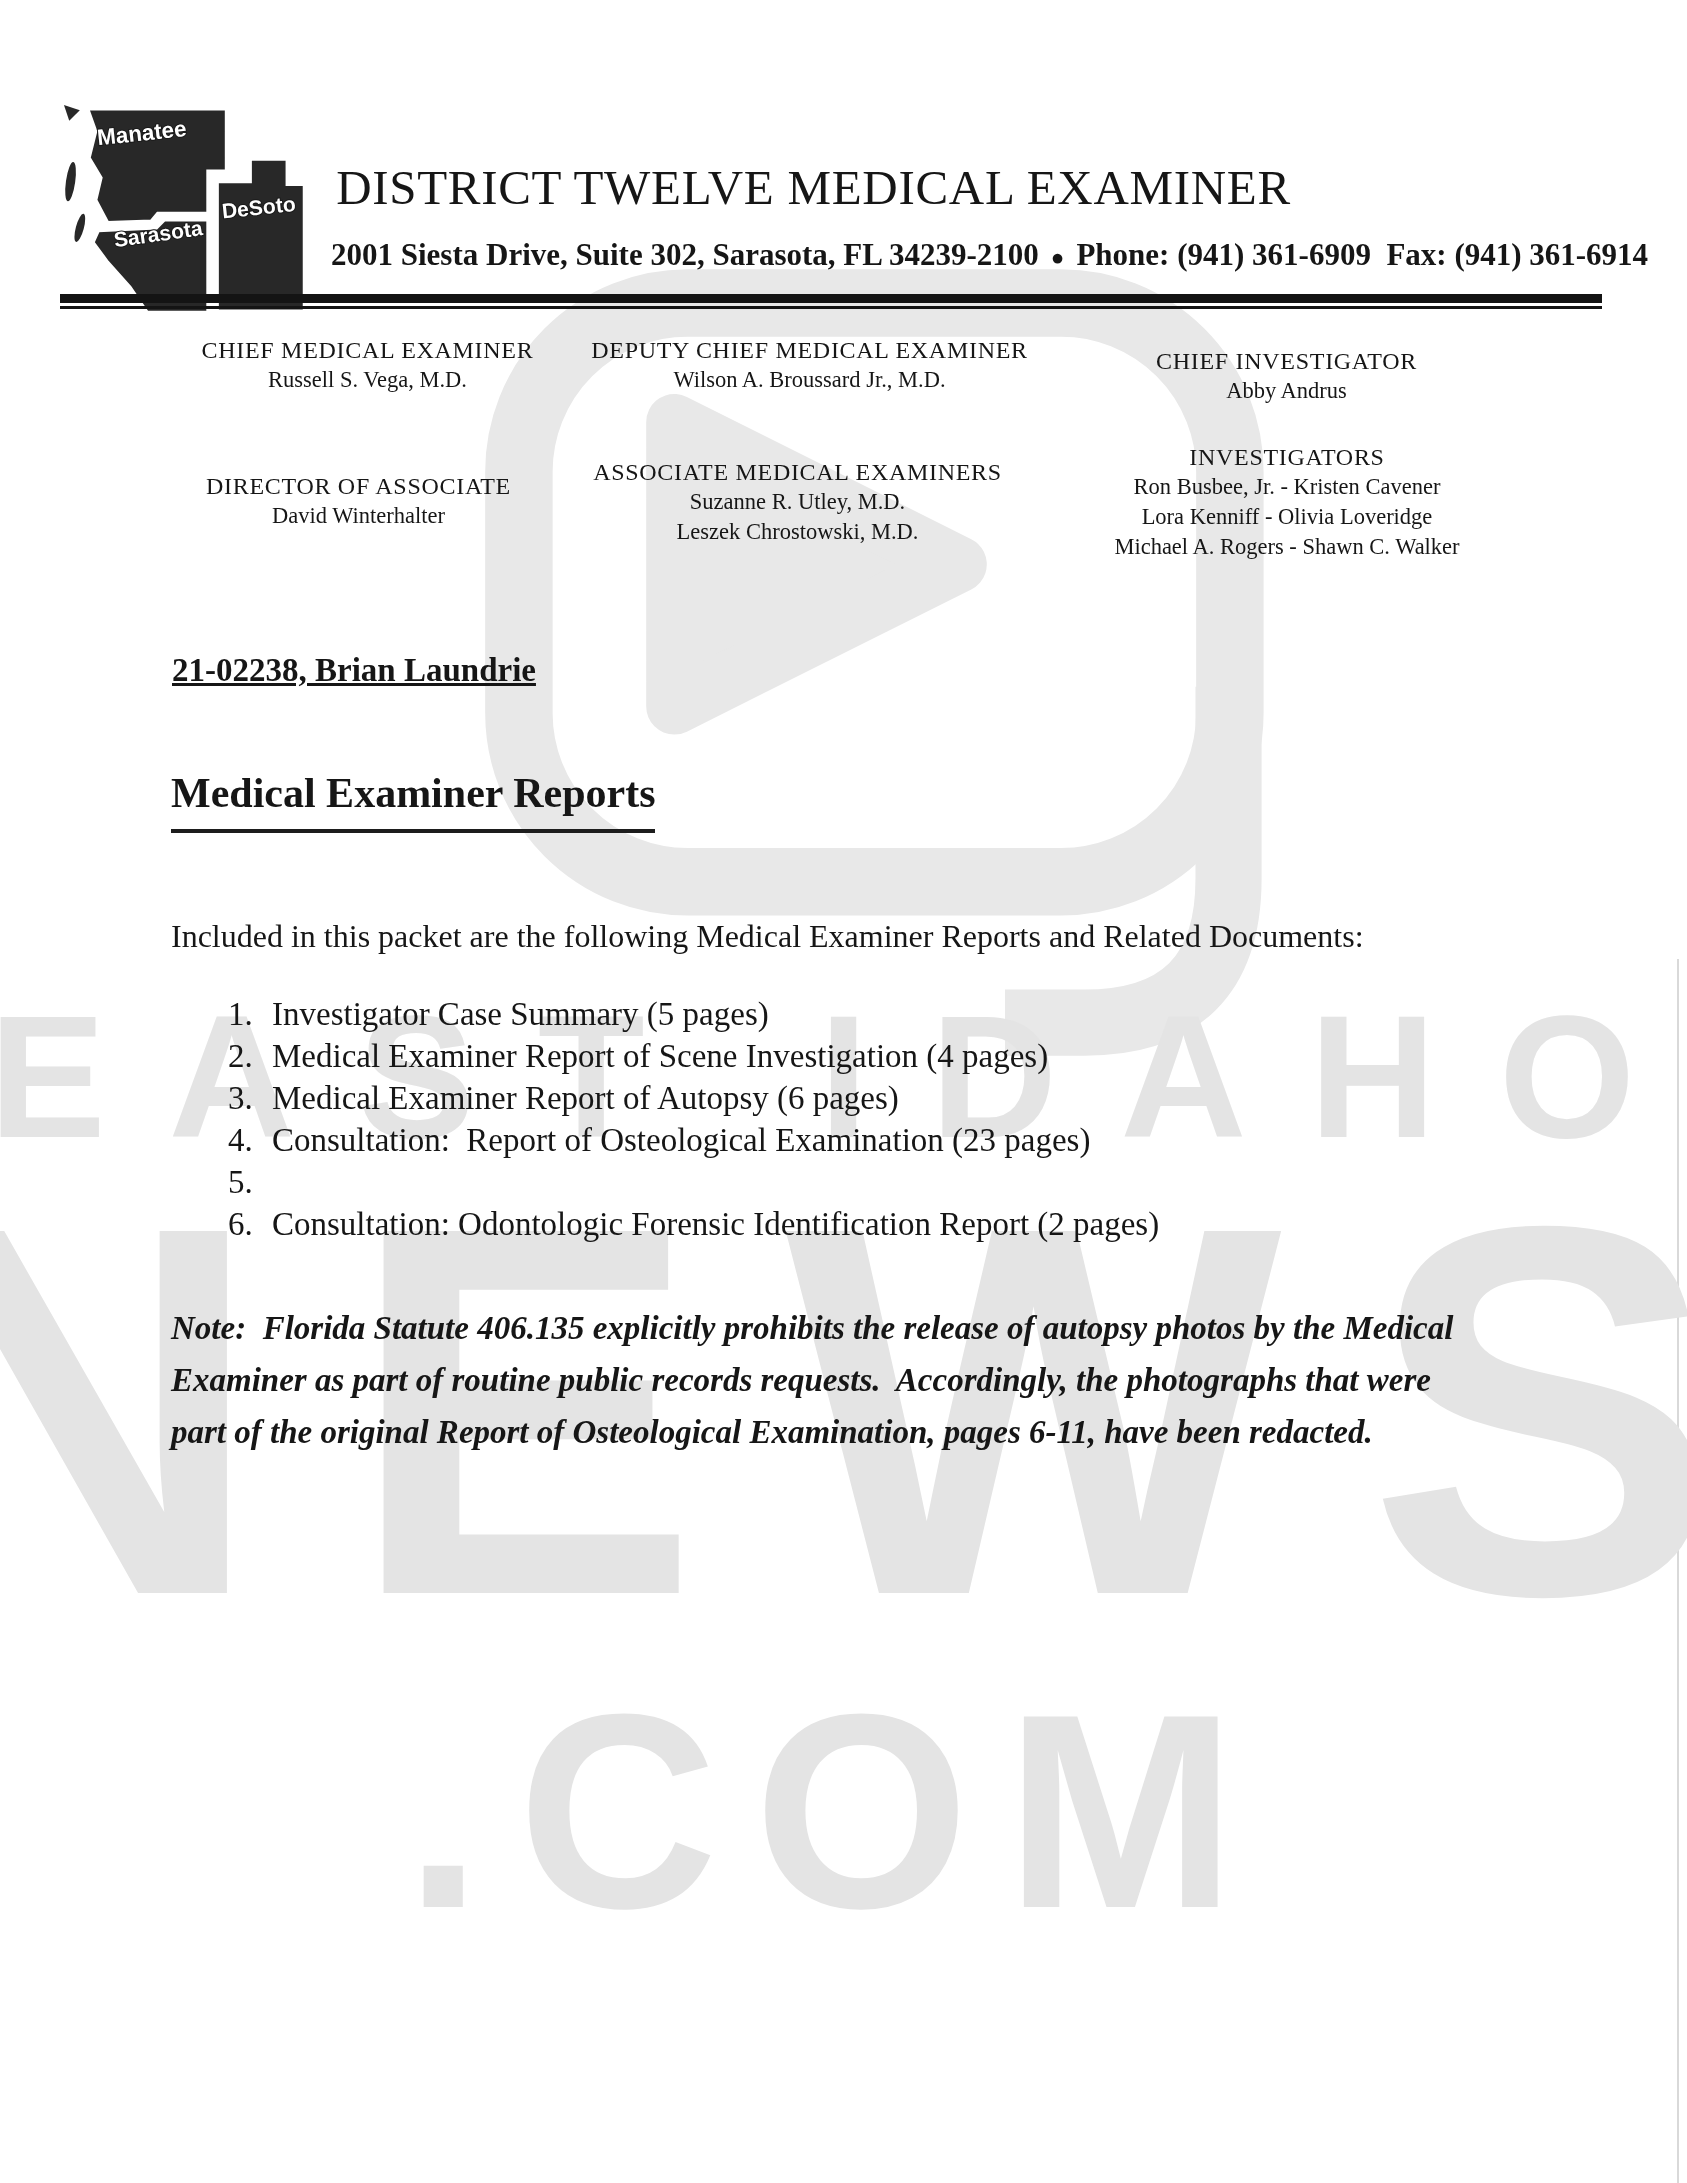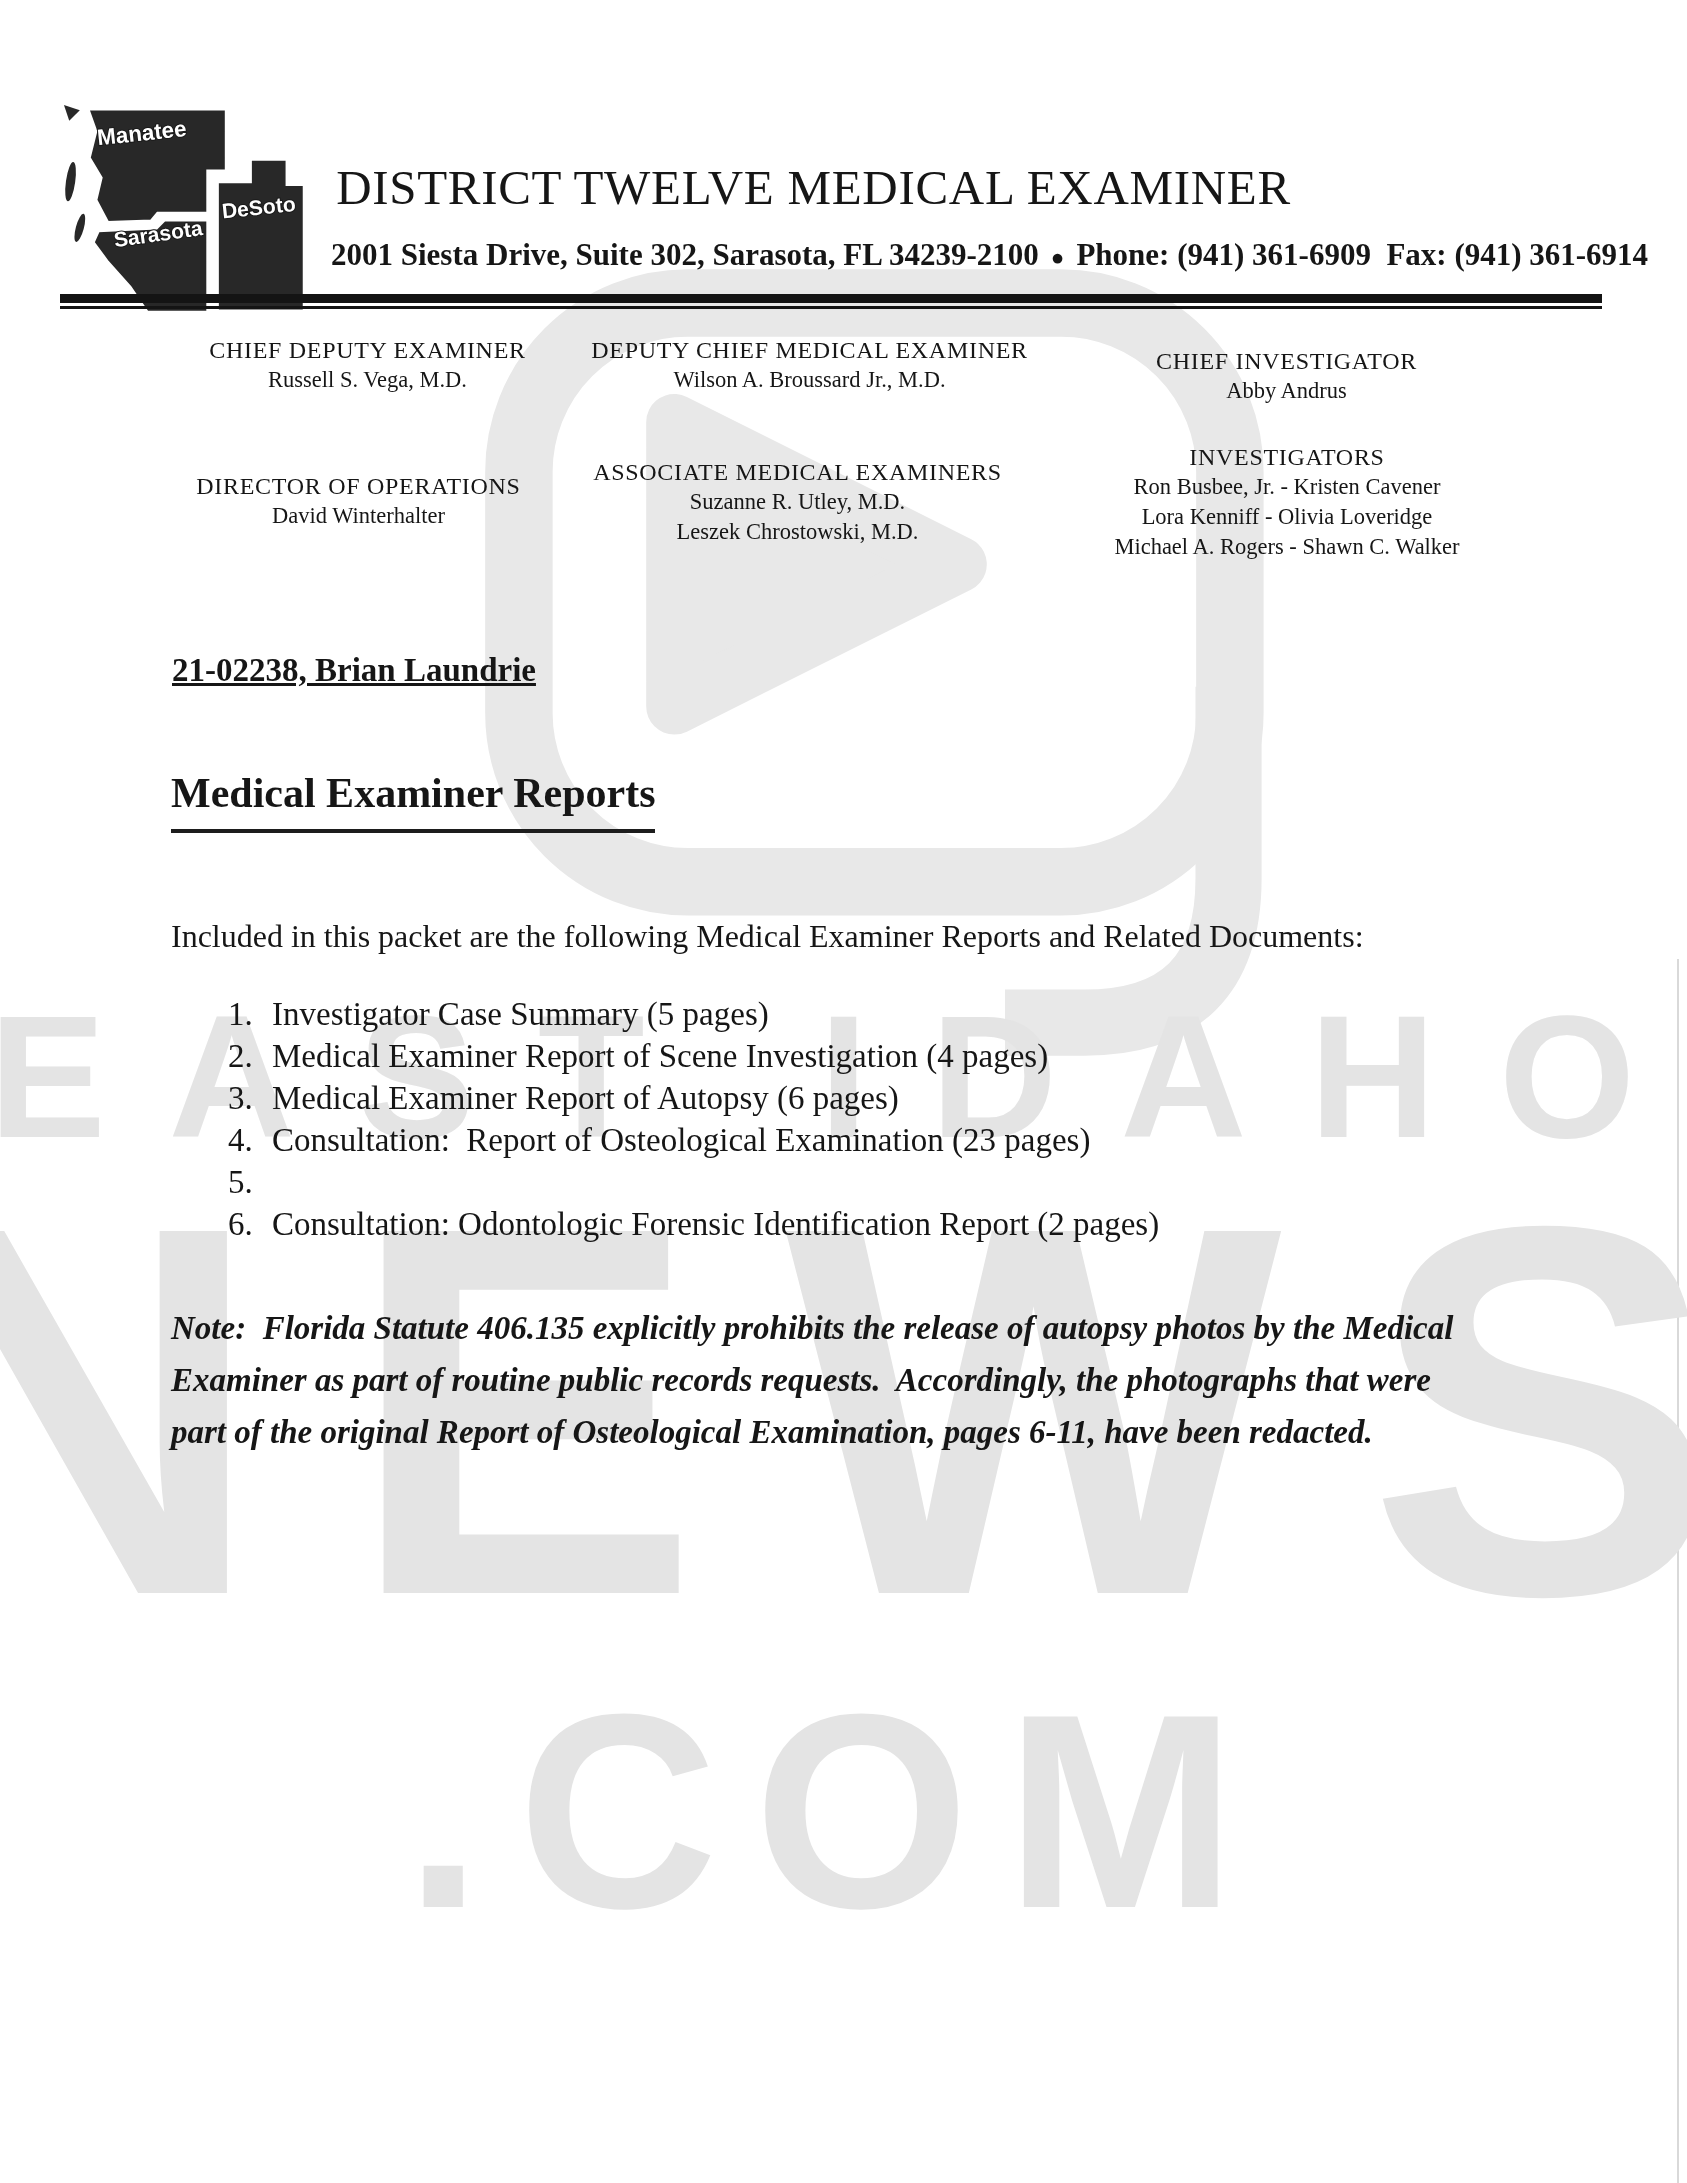--- a/index.html
+++ b/index.html
@@ -78,33 +78,33 @@
     </svg>
 
     <div id="org-title" class="abs">DISTRICT TWELVE MEDICAL EXAMINER</div>
 
     <div id="org-address" class="abs"><span>2001 Siesta Drive, Suite 302, Sarasota, FL 34239-2100</span><span class="addr-bullet">●</span><span>Phone: (941) 361-6909</span><span>&nbsp;&nbsp;</span><span>Fax: (941) 361-6914</span></div>
 
     <div id="rule-thick" class="abs"></div>
     <div id="rule-thin" class="abs"></div>
 
     <div id="staff-cme" class="staff">
-      <div class="t">CHIEF DEPUTY EXAMINER</div>
+      <div class="t">CHIEF MEDICAL EXAMINER</div>
       <div class="n">Russell S. Vega, M.D.</div>
     </div>
     <div id="staff-dcme" class="staff">
       <div class="t">DEPUTY CHIEF MEDICAL EXAMINER</div>
       <div class="n">Wilson A. Broussard Jr., M.D.</div>
     </div>
     <div id="staff-ci" class="staff">
       <div class="t">CHIEF  INVESTIGATOR</div>
       <div class="n">Abby Andrus</div>
     </div>
     <div id="staff-do" class="staff">
-      <div class="t">DIRECTOR OF OPERATIONS</div>
+      <div class="t">DIRECTOR OF ASSOCIATE</div>
       <div class="n">David Winterhalter</div>
     </div>
     <div id="staff-ame" class="staff">
       <div class="t">ASSOCIATE MEDICAL EXAMINERS</div>
       <div class="n">Suzanne R. Utley, M.D.</div>
       <div class="n">Leszek Chrostowski, M.D.</div>
     </div>
     <div id="staff-inv" class="staff">
       <div class="t">INVESTIGATORS</div>
       <div class="n">Ron Busbee, Jr. - Kristen Cavener</div>

